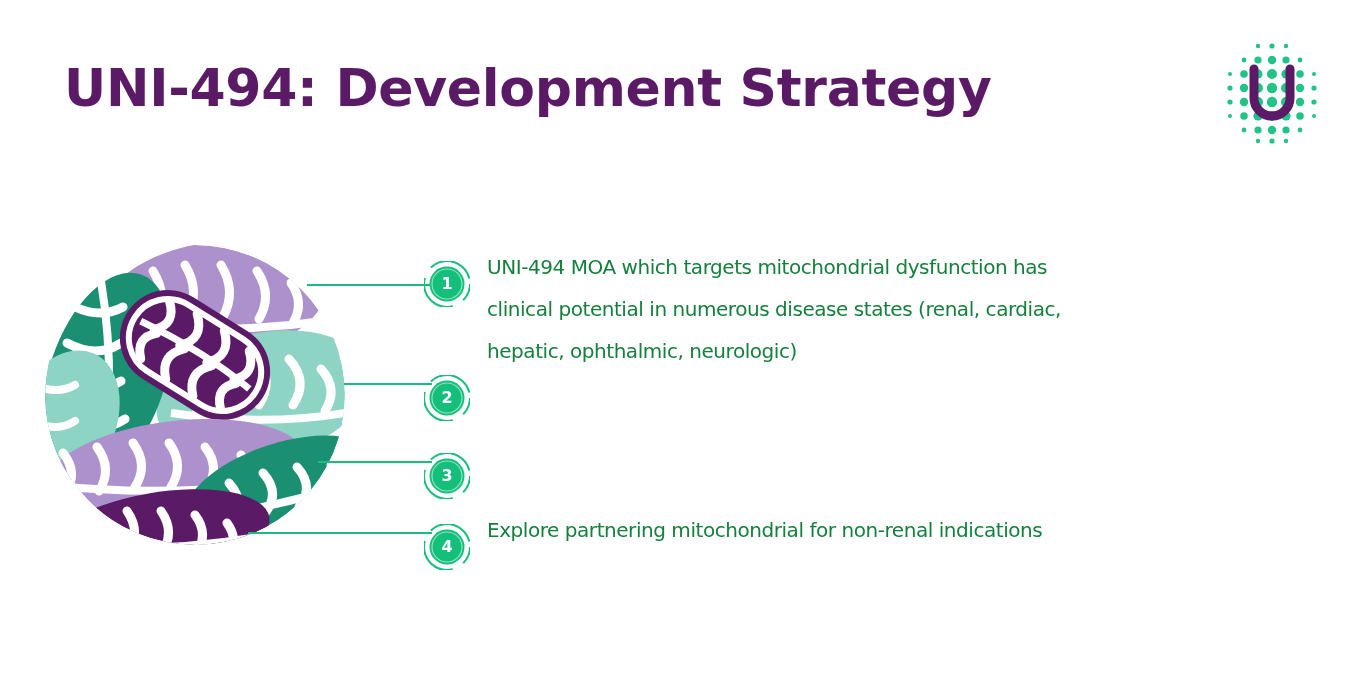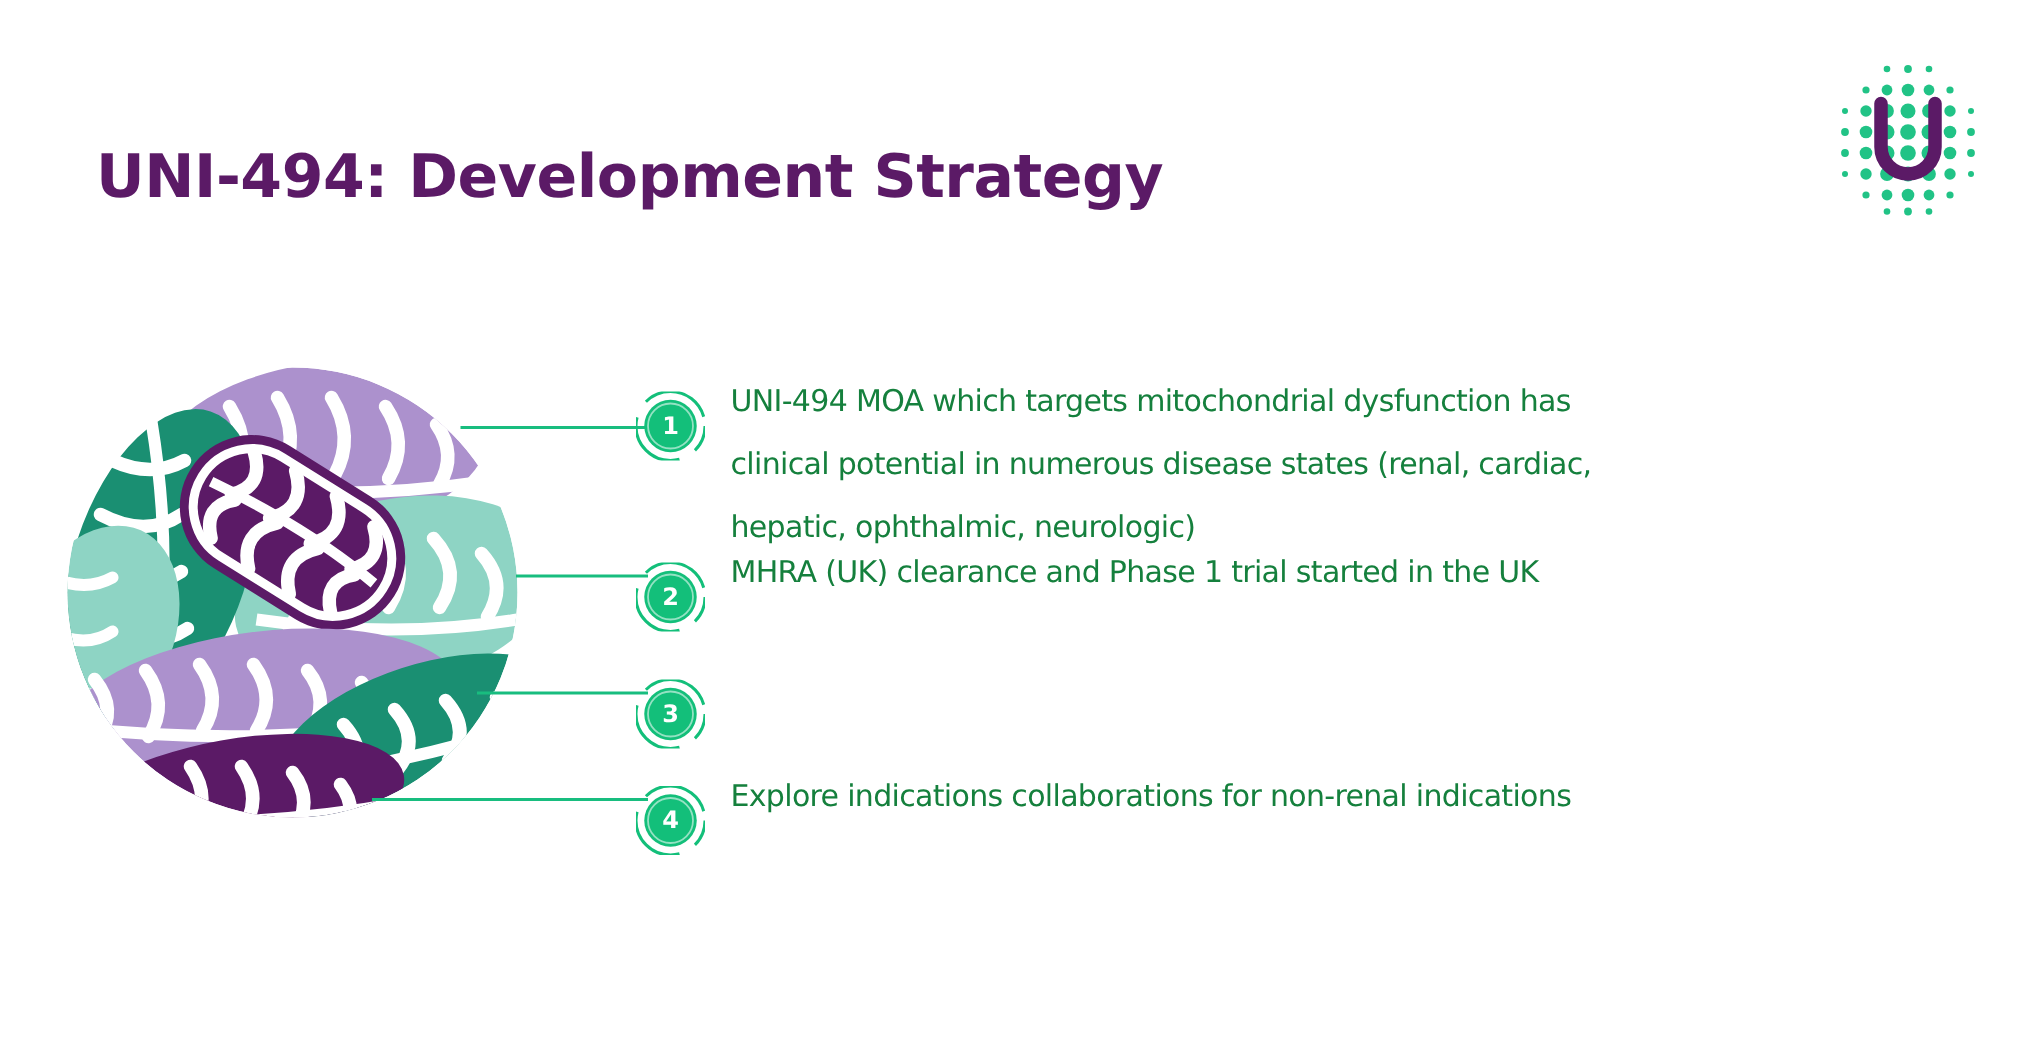--- a/index.html
+++ b/index.html
@@ -14,27 +14,26 @@
     overflow: hidden;
     font-family: "Liberation Sans", sans-serif;
     -webkit-font-smoothing: antialiased;
   }
 
   
   #slide-title {
     position: absolute;
     left: 64px;
     top: 58px;
-    font-size: 40px;
+    font-size: 52px;
     font-weight: bold;
     letter-spacing: -0.3px;
     color: #5b1a66;
     white-space: nowrap;
     font-family: "DejaVu Sans", sans-serif;
-    margin-top: 37px;
   }
 
   
   #brand-logo {
     position: absolute;
     left: 1216px;
     top: 36px;
     width: 112px;
     height: 112px;
   }
@@ -312,21 +311,20 @@
 
 <div class="bullet-row" id="bullet-row-2">
   <div class="marker">
     <svg width="46" height="46" viewBox="0 0 46 46" aria-hidden="true">
       <circle cx="23" cy="23" r="23" fill="none" stroke="#13bf7a" stroke-width="2" stroke-dasharray="48 12 48 12" stroke-dashoffset="30"></circle>
       <circle cx="23" cy="23" r="17.5" fill="#13bf7a"></circle>
       <circle cx="23" cy="23" r="15" fill="none" stroke="#ffffff" stroke-width="1.2" opacity="0.55"></circle>
     </svg>
     <span class="marker-number">2</span>
   </div>
-  <div class="bullet-text">MHRA (UK) clearance and Phase 1 trial started in the UK</div>
 </div>
 
 <div class="bullet-row" id="bullet-row-3">
   <div class="marker">
     <svg width="46" height="46" viewBox="0 0 46 46" aria-hidden="true">
       <circle cx="23" cy="23" r="23" fill="none" stroke="#13bf7a" stroke-width="2" stroke-dasharray="48 12 48 12" stroke-dashoffset="30"></circle>
       <circle cx="23" cy="23" r="17.5" fill="#13bf7a"></circle>
       <circle cx="23" cy="23" r="15" fill="none" stroke="#ffffff" stroke-width="1.2" opacity="0.55"></circle>
     </svg>
     <span class="marker-number">3</span>
@@ -335,14 +333,14 @@
 
 <div class="bullet-row" id="bullet-row-4">
   <div class="marker">
     <svg width="46" height="46" viewBox="0 0 46 46" aria-hidden="true">
       <circle cx="23" cy="23" r="23" fill="none" stroke="#13bf7a" stroke-width="2" stroke-dasharray="48 12 48 12" stroke-dashoffset="30"></circle>
       <circle cx="23" cy="23" r="17.5" fill="#13bf7a"></circle>
       <circle cx="23" cy="23" r="15" fill="none" stroke="#ffffff" stroke-width="1.2" opacity="0.55"></circle>
     </svg>
     <span class="marker-number">4</span>
   </div>
-  <div class="bullet-text">Explore indications collaborations for non-renal indications</div>
+  <div class="bullet-text">Explore partnering mitochondrial for non-renal indications</div>
 </div>
 
 </body></html>

